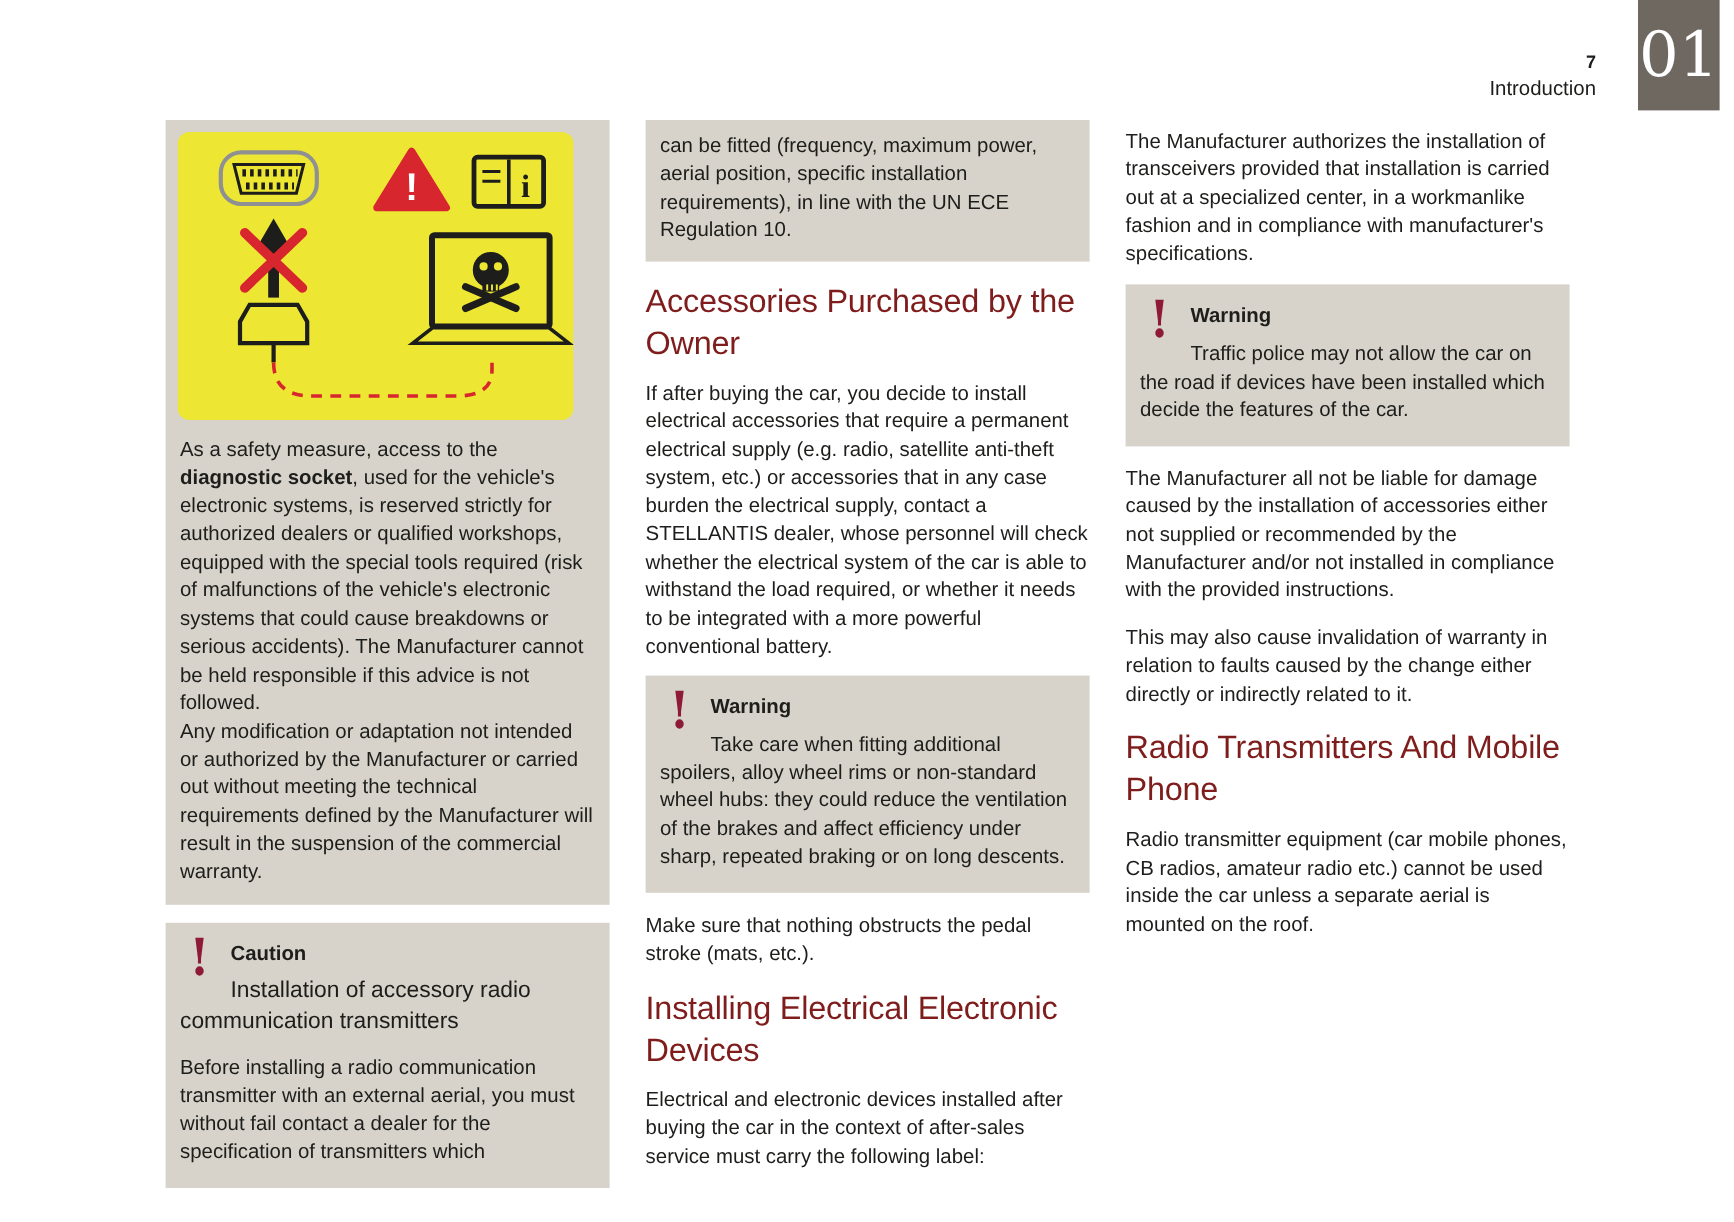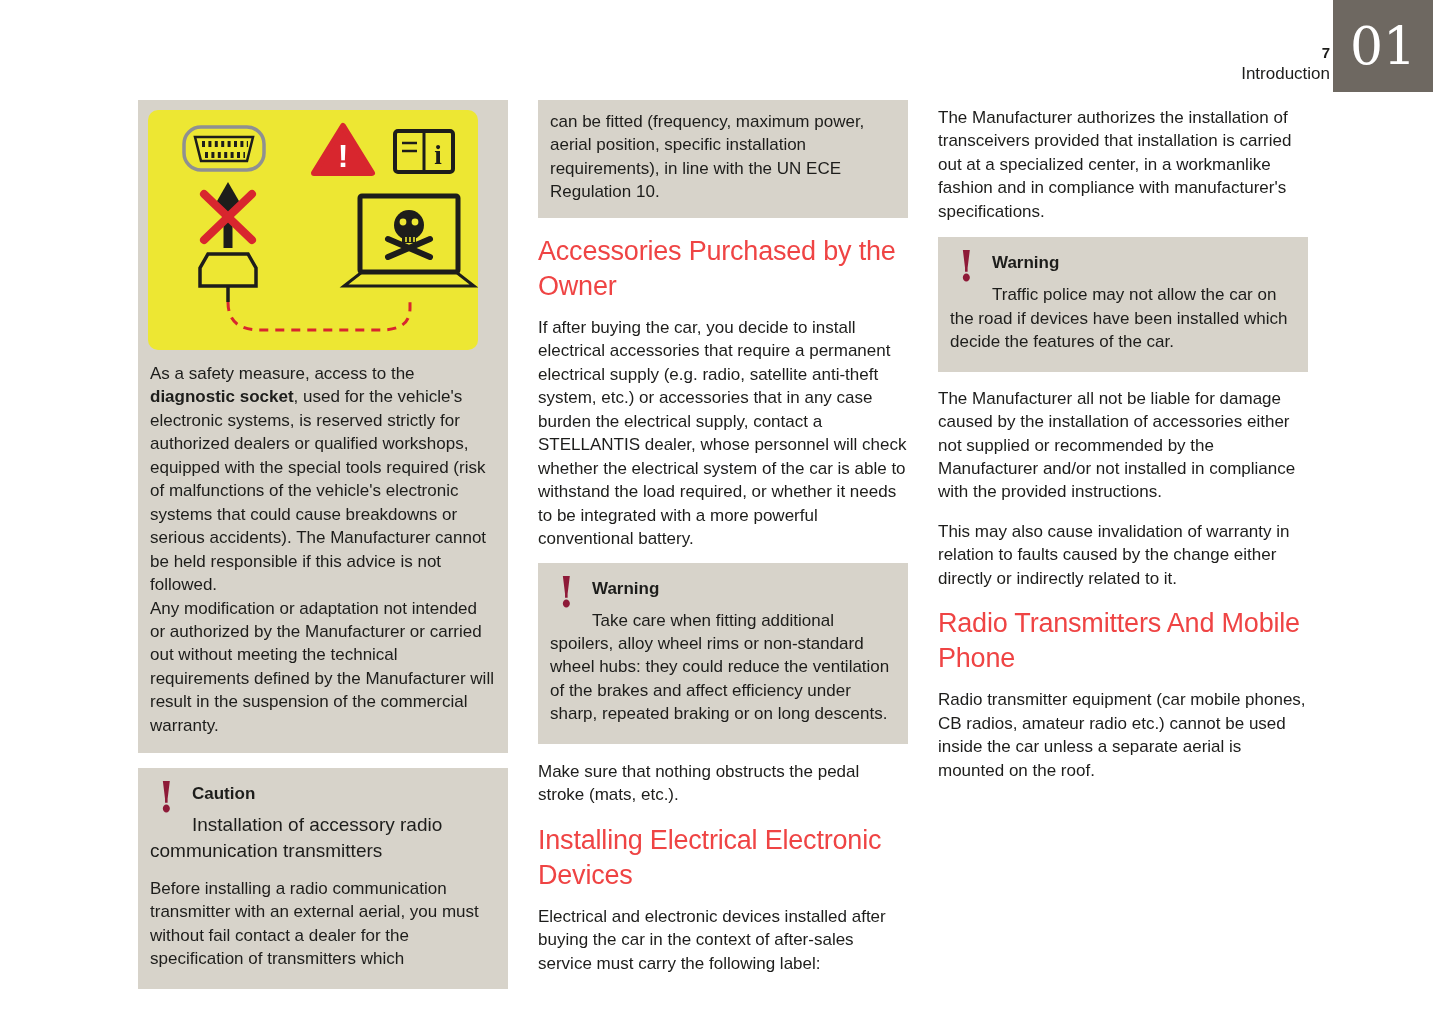--- a/index.html
+++ b/index.html
@@ -15,21 +15,21 @@
   .page-num {
     position:absolute; top:44px; right:115px;
     font-size:15px; font-weight:700; text-align:right;
   }
   .chapter-label {
     position:absolute; top:64px; right:115px;
     font-size:17px; text-align:right;
   }
   .chapter-box {
     position:absolute; top:0; right:12px;
-    width:100px; height:92px;
+    width:68px; height:92px;
     background:#6e6861;
     display:flex; align-items:center; justify-content:center;
   }
   .chapter-box span {
     color:#ffffff;
     font-family:"DejaVu Serif", serif;
     font-size:52px; line-height:1;
   }
   
   .col { position:absolute; top:100px; width:370px; }
@@ -37,21 +37,21 @@
   #col2 { left:538px; }
   #col3 { left:938px; }
 
   .body, .panel-text, .alert-body, .alert-plain, .cont-text {
     font-size:17px; line-height:1.38;
   }
   .body { margin:0; }
   .body + .body { margin-top:16px; }
   h2 {
     font-size:27px; line-height:1.3; font-weight:500;
-    letter-spacing:-0.2px; margin:16px 0 12px 0; color:#ef4444;
+    letter-spacing:-0.2px; margin:16px 0 12px 0; color:#7f1d1d;
   }
   
   .panel { background:#d7d3ca; }
   .safety-panel { padding:10px 12px 16px 10px; }
   .figure { margin:0 0 8px 0; }
   .panel-text { padding:0 2px 0 2px; }
   .panel-text p { margin:0; }
   .cont-box { padding:10px 12px 14px 12px; }
 
   .alert-box { position:relative; padding:14px 14px 18px 12px; margin:14px 0 0 0; }

